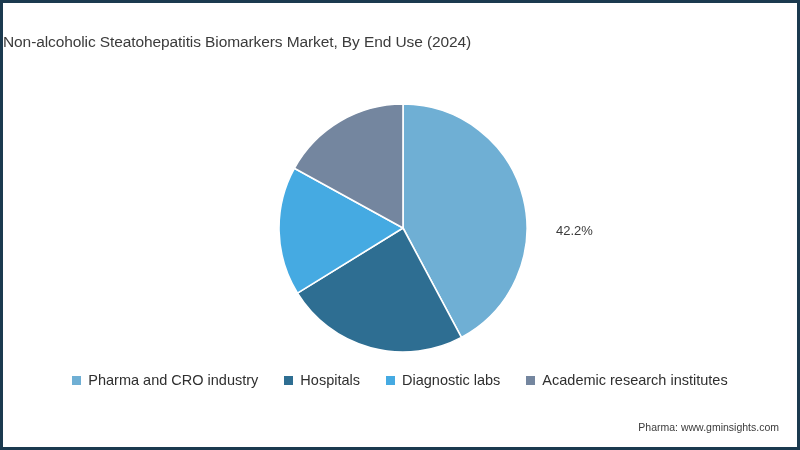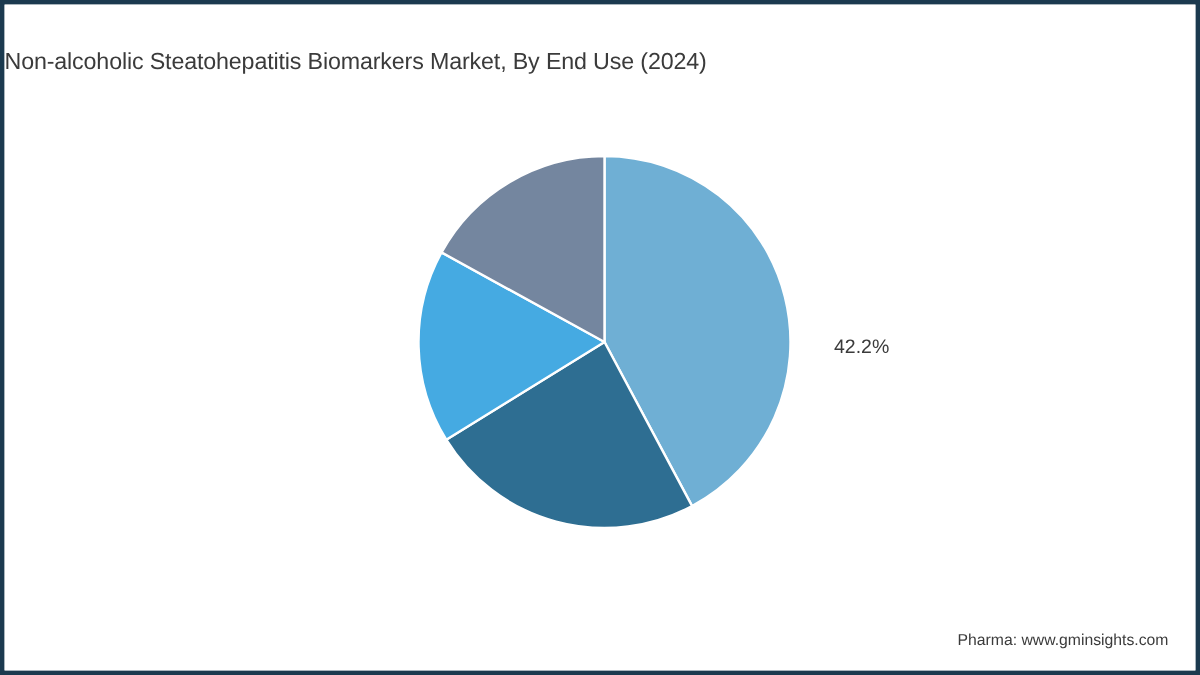--- a/index.html
+++ b/index.html
@@ -120,16 +120,34 @@
           <path d="M 125 125 L 125.00 1.00 A 124 124 0 0 1 183.41 234.38 Z" fill="#6FAFD4" class="pie-slice"></path>
           <path d="M 125 125 L 183.41 234.38 A 124 124 0 0 1 19.50 190.16 Z" fill="#2E6E92" class="pie-slice"></path>
           <path d="M 125 125 L 19.50 190.16 A 124 124 0 0 1 16.34 65.26 Z" fill="#45AAE2" class="pie-slice"></path>
           <path d="M 125 125 L 16.34 65.26 A 124 124 0 0 1 125.00 1.00 Z" fill="#74869F" class="pie-slice"></path>
         </g>
     </svg>
   </div>
 
   <div id="pie-callout">42.2%</div>
 
+  <div id="legend">
+      <div class="legend-item">
+        <span class="legend-swatch" style="background: rgb(111, 175, 212);"></span>
+        <span class="legend-label">Pharma and CRO industry</span>
+      </div>
+      <div class="legend-item">
+        <span class="legend-swatch" style="background: rgb(46, 110, 146);"></span>
+        <span class="legend-label">Hospitals</span>
+      </div>
+      <div class="legend-item">
+        <span class="legend-swatch" style="background: rgb(69, 170, 226);"></span>
+        <span class="legend-label">Diagnostic labs</span>
+      </div>
+      <div class="legend-item">
+        <span class="legend-swatch" style="background: rgb(116, 134, 159);"></span>
+        <span class="legend-label">Academic research institutes</span>
+      </div>
+    </div>
 
   <div id="source-note">Pharma: www.gminsights.com</div>
 
 </div>
 
 </body></html>

